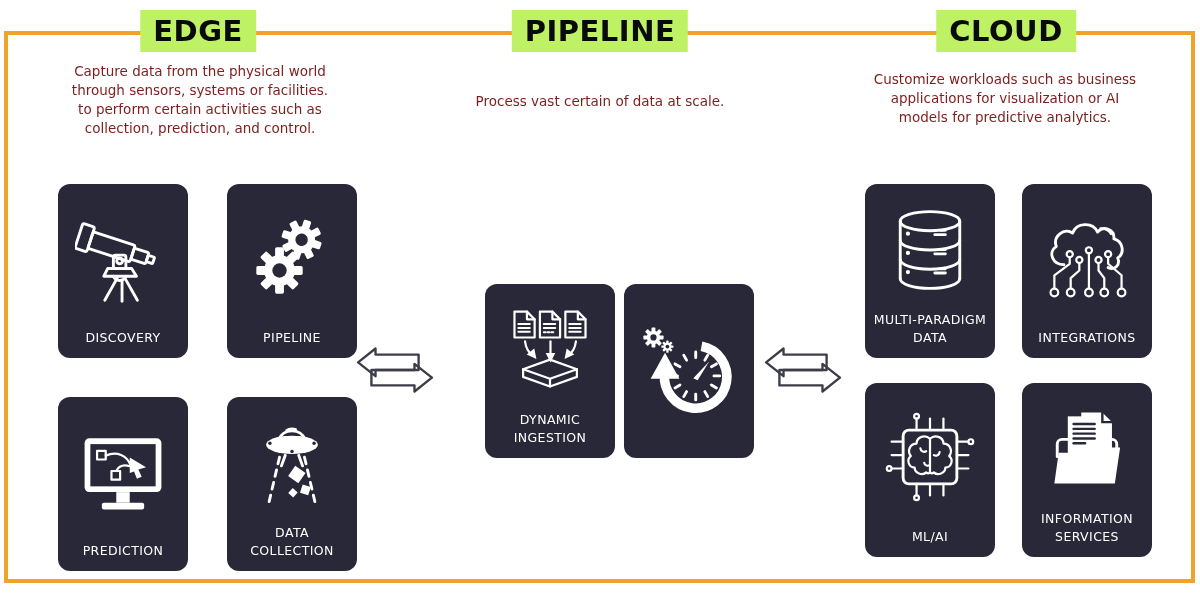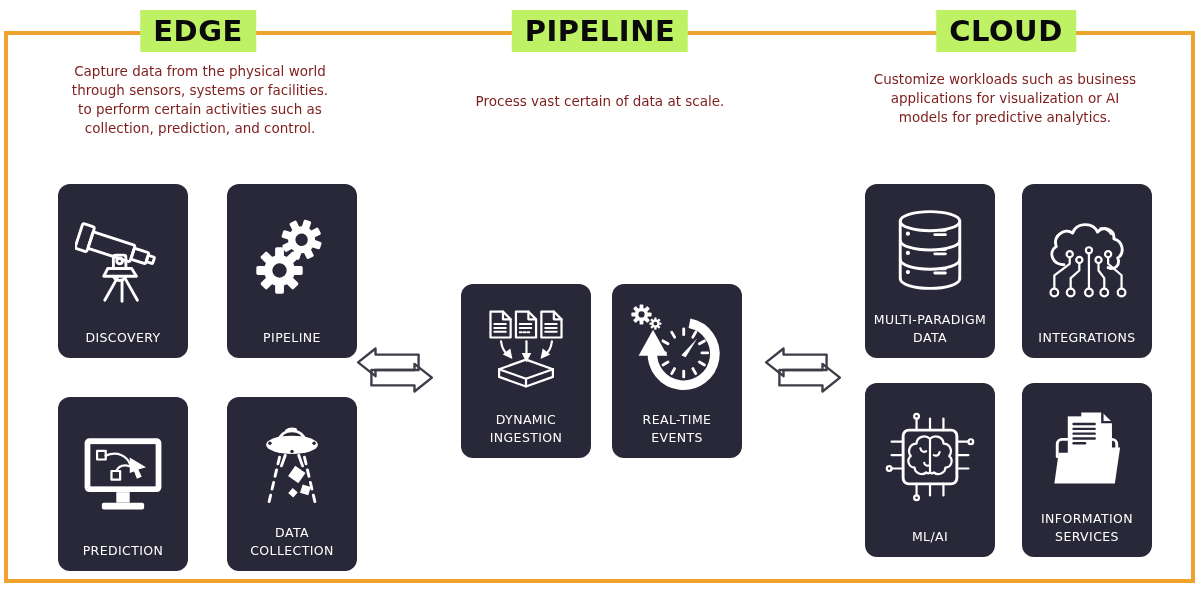--- a/index.html
+++ b/index.html
@@ -21,21 +21,21 @@
   #hdr-cloud{left:1006px}
   .desc{
     position:absolute;width:330px;text-align:center;font-size:13.5px;
     line-height:19px;color:#7f1d1d;white-space:pre-line;
   }
   #desc-edge{left:35px;top:62px}
   #desc-pipeline{left:435px;top:92px}
   #desc-cloud{left:840px;top:70px}
   .grid{position:absolute;display:grid;grid-template-columns:130px 130px;}
   #grid-edge{left:58px;top:184px;gap:39px}
-  #grid-pipeline{left:461px;top:284px;gap:21px}
+  #grid-pipeline{left:485px;top:284px;gap:9px}
   #grid-cloud{left:865px;top:184px;column-gap:27px;row-gap:25px}
   .tile{
     width:130px;height:174px;background:var(--tile-bg,#282838);
     border-radius:12px;display:flex;flex-direction:column;align-items:center;
   }
   .tile .iconwrap{flex:1;display:flex;align-items:center;justify-content:center;width:100%;padding-top:4px;}
   .tile .label{
     color:#ffffff;font-size:12.5px;letter-spacing:.4px;text-align:center;
     line-height:1.4;margin-bottom:12px;padding:0 5px;
   }
@@ -205,21 +205,20 @@
           <line x1="38" y1="53" x2="32" y2="53"></line>
           <line x1="40.6" y1="43.5" x2="35.4" y2="40.5"></line>
           <line x1="47.5" y1="36.6" x2="44.5" y2="31.4"></line>
           <line x1="57" y1="34" x2="57" y2="28"></line>
           <line x1="66.5" y1="36.6" x2="69.5" y2="31.4"></line>
           <line x1="73.4" y1="43.5" x2="78.6" y2="40.5"></line>
         </g>
         <polygon class="wf" points="54.5,55.5 59,57.5 71,38"></polygon>
       </svg>
     </div>
-    <div class="label">REAL-TIME EVENTS</div>
   </div>
 </div>
 
 <div class="grid" id="grid-cloud">
 
   <div class="tile">
     <div class="iconwrap">
       <svg width="96" height="96" viewBox="0 0 100 100">
         <g class="ws">
           <ellipse cx="50" cy="20" rx="31" ry="10"></ellipse>

